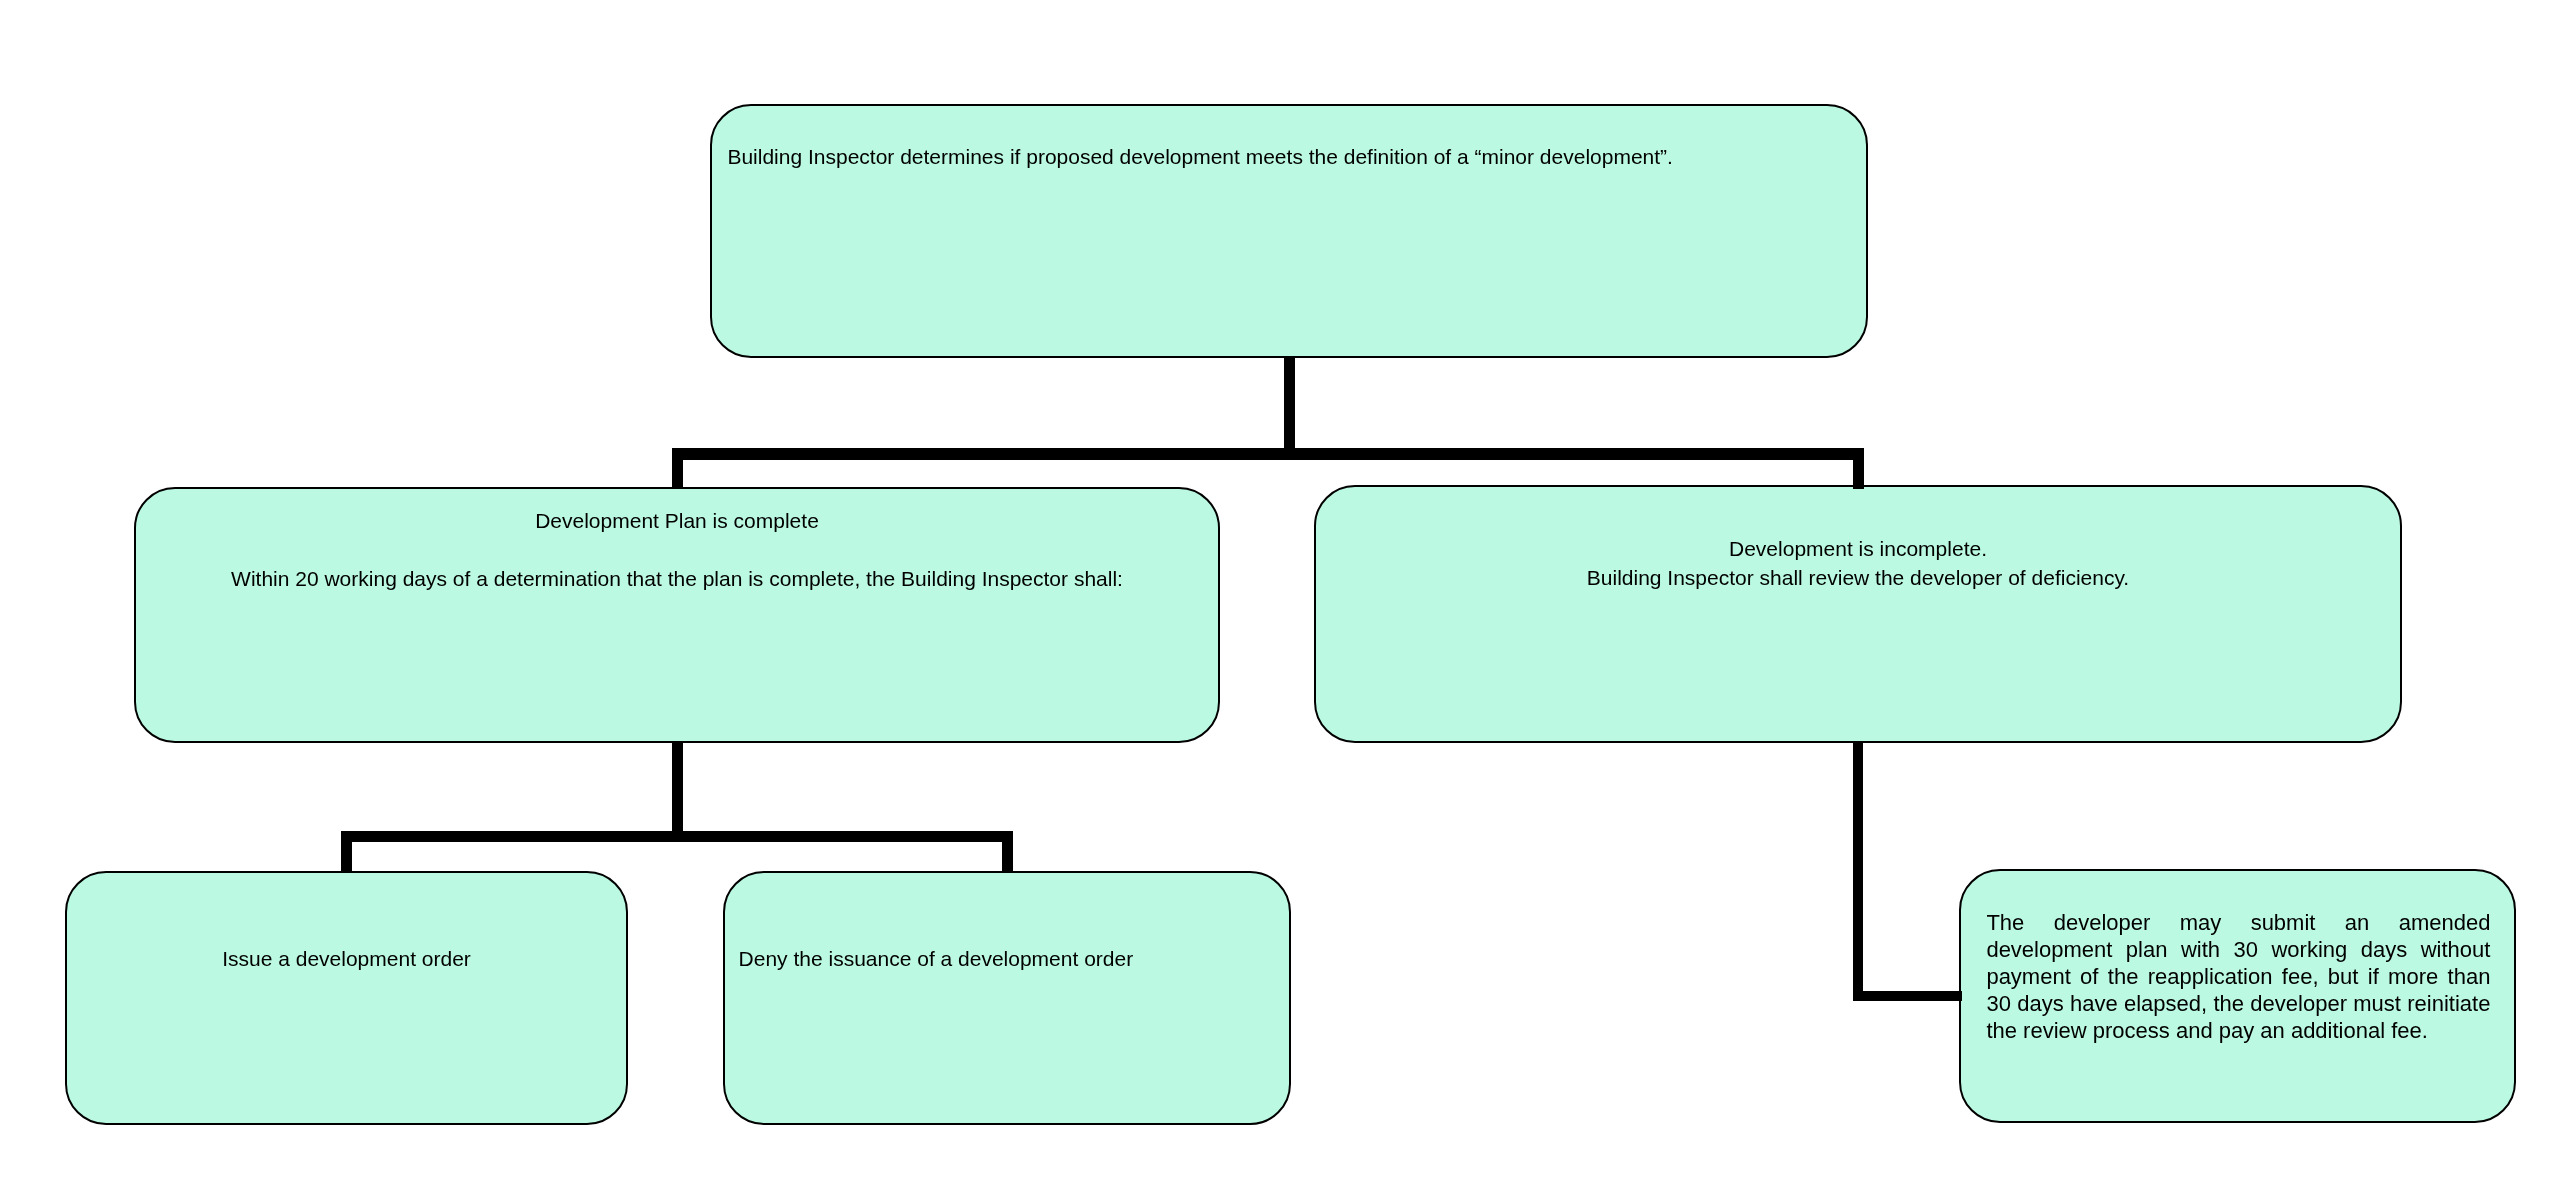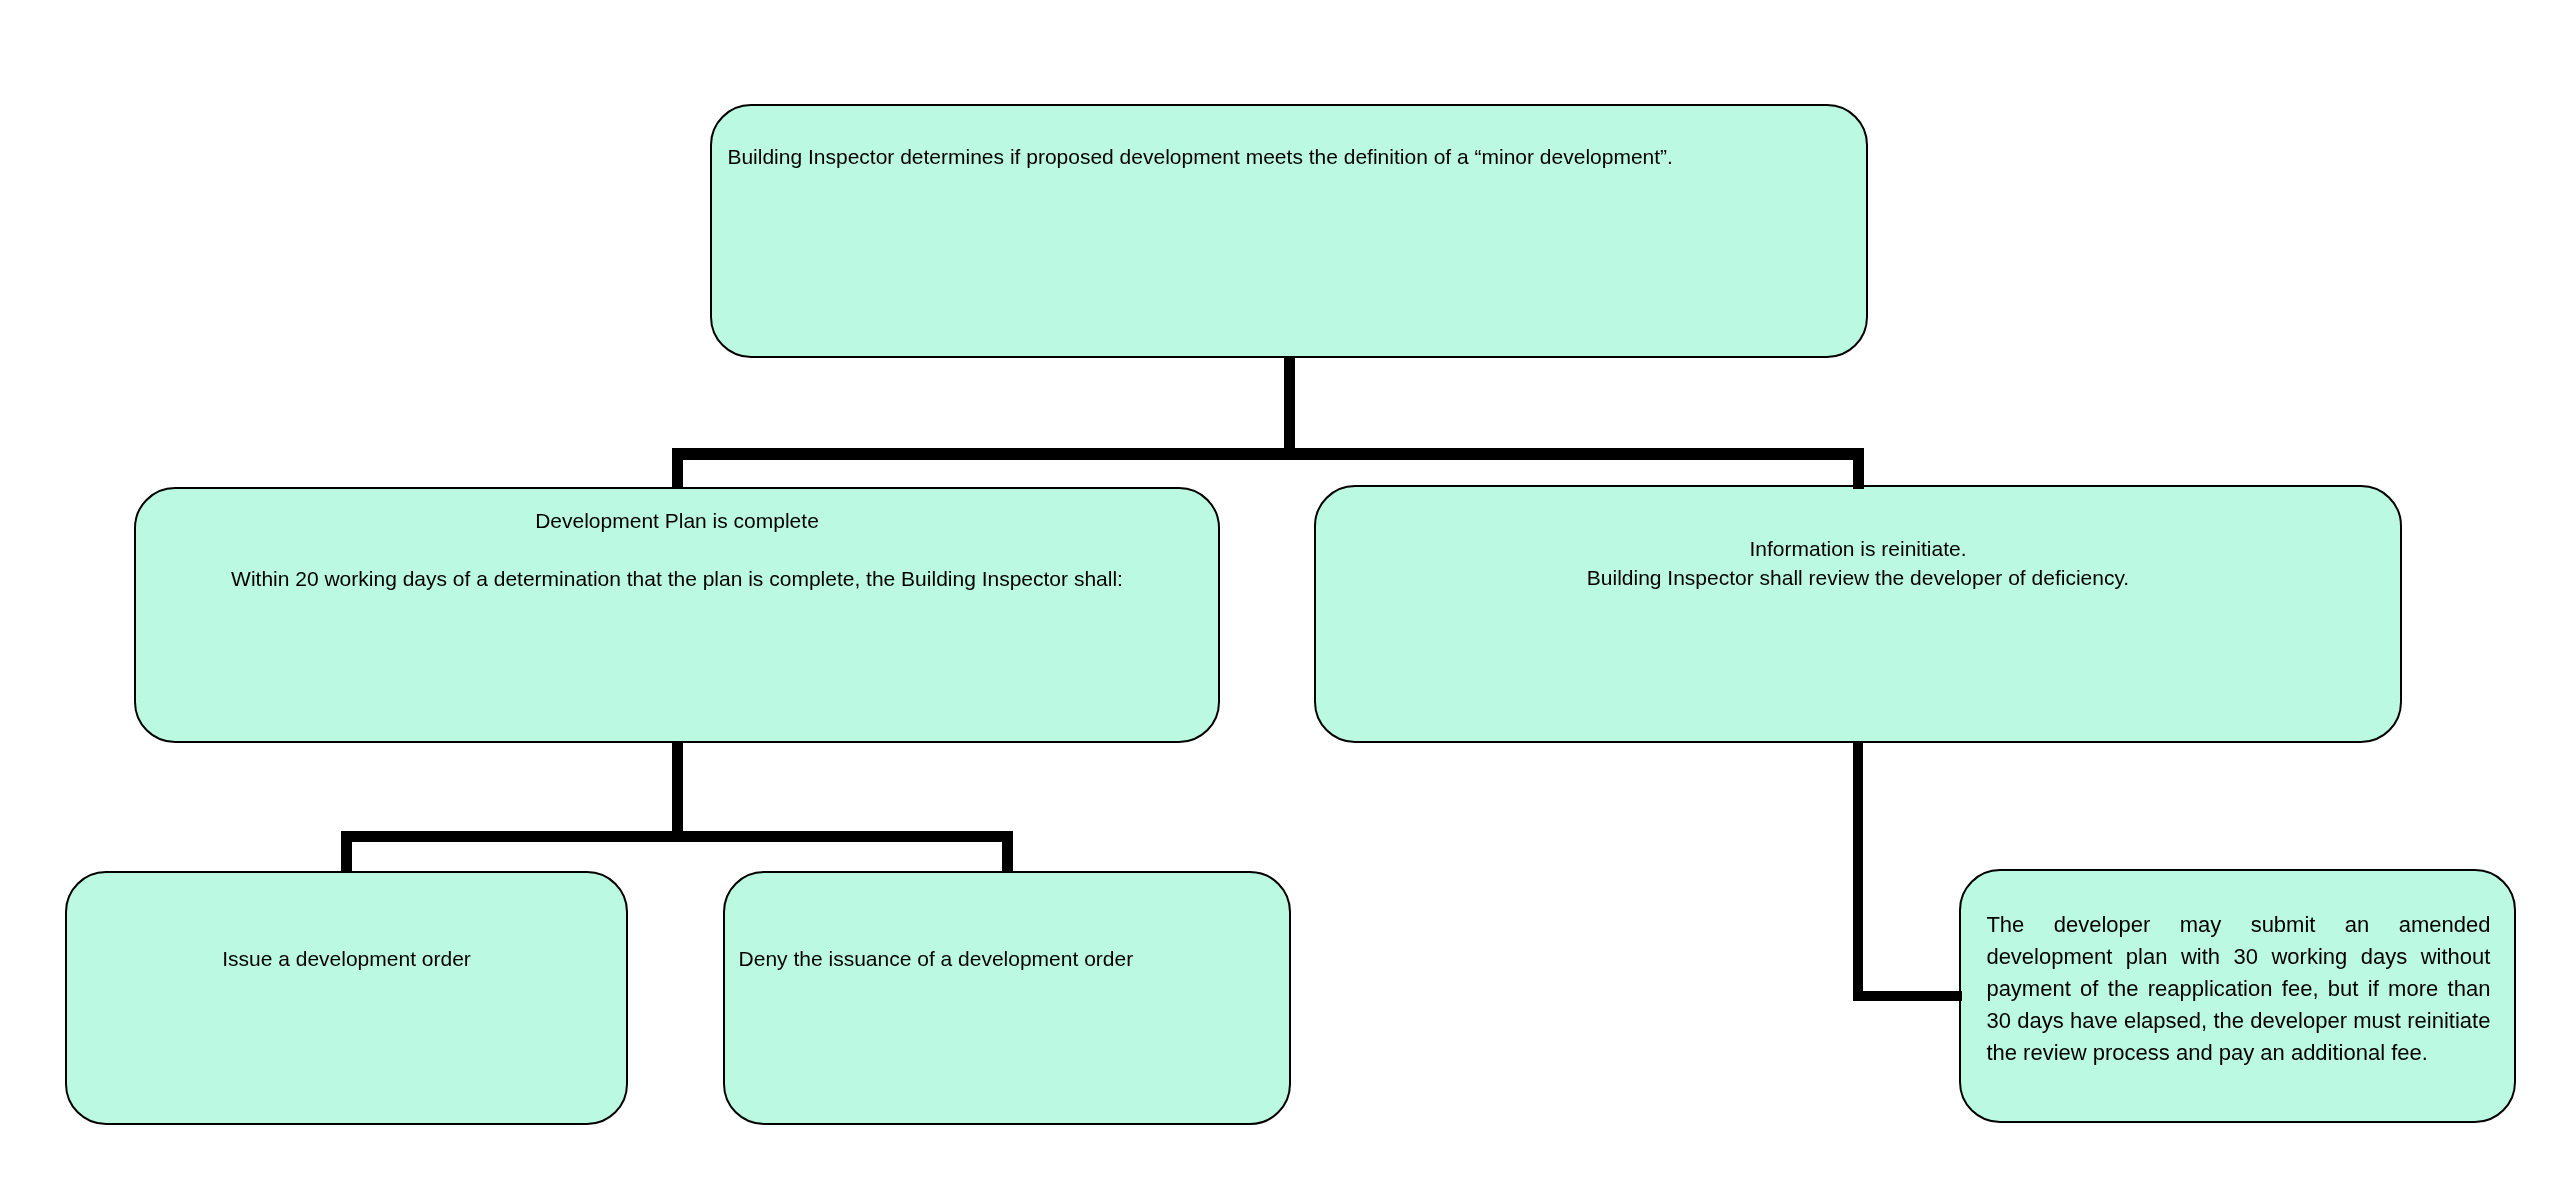--- a/index.html
+++ b/index.html
@@ -31,21 +31,21 @@
   }
   .nowrap { white-space: nowrap; }
   .spacer-line { height: 29px; }
 
   #node-root          { left: 710px;  top: 59px;  width: 1158px; height: 254px; padding: 36px 16.3px 0 15.4px; }
   #node-plan-complete { left: 134px;  top: 442px; width: 1086px; height: 256px; padding-top: 17px; text-align: center; }
   #node-info-incomplete { left: 1314px; top: 440px; width: 1088px; height: 258px; padding-top: 47px; text-align: center; }
   #node-issue-order   { left: 65px;   top: 826px; width: 563px;  height: 254px; padding-top: 71px; text-align: center; }
   #node-deny-order    { left: 723px;  top: 826px; width: 568px;  height: 254px; padding: 71px 12.7px 0 13.6px; }
   #node-amended-plan  { left: 1959px; top: 824px; width: 557px;  height: 254px; padding: 38px 23.6px 0 25.4px;
-                        font-size: 22px; line-height: 32px; text-align: justify; }
+                        font-size: 22px; line-height: 27px; text-align: justify; }
 
   #c1-stub       { left: 1284px; top: 313px;  width: 11px;   height: 91px; }
   #c1-bar        { left: 672px;  top: 403px;  width: 1192px; height: 11.8px;  }
   #c1-drop-left  { left: 672px;  top: 403px;  width: 11px;   height: 41px;  }
   #c1-drop-right { left: 1853px; top: 403px;  width: 11px;   height: 41px;  }
   #c2-stub       { left: 672px;  top: 698px;  width: 11px;   height: 91px; }
   #c2-bar        { left: 341px;  top: 786px;  width: 672px;  height: 11px;  }
   #c2-drop-left  { left: 341px;  top: 786px;  width: 11px;   height: 42px;  }
   #c2-drop-right { left: 1002px; top: 786px;  width: 11px;   height: 42px;  }
   #c3-vert       { left: 1853px; top: 698px;  width: 10px;   height: 256px; }
@@ -60,21 +60,21 @@
     <div class="nowrap">Building Inspector determines if proposed development meets the definition of a “minor development”.</div>
   </div>
 
   <div class="node" id="node-plan-complete">
     <div>Development Plan is complete</div>
     <div class="spacer-line"></div>
     <div class="nowrap">Within 20 working days of a determination that the plan is complete, the Building Inspector shall:</div>
   </div>
 
   <div class="node" id="node-info-incomplete">
-    <div>Information is reinitiate.</div>
+    <div>Development is incomplete.</div>
     <div>Building Inspector shall review the developer of deficiency.</div>
   </div>
 
   <div class="node" id="node-deny-order">
     <div>Deny the issuance of a development order</div>
   </div>
 
   <div class="node" id="node-issue-order">
     <div>Issue a development order</div>
   </div>

